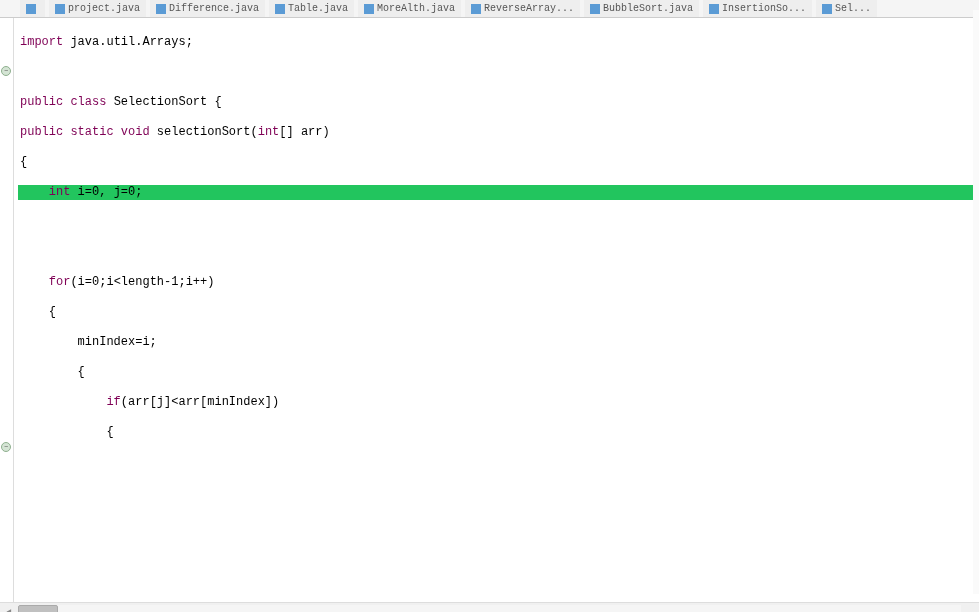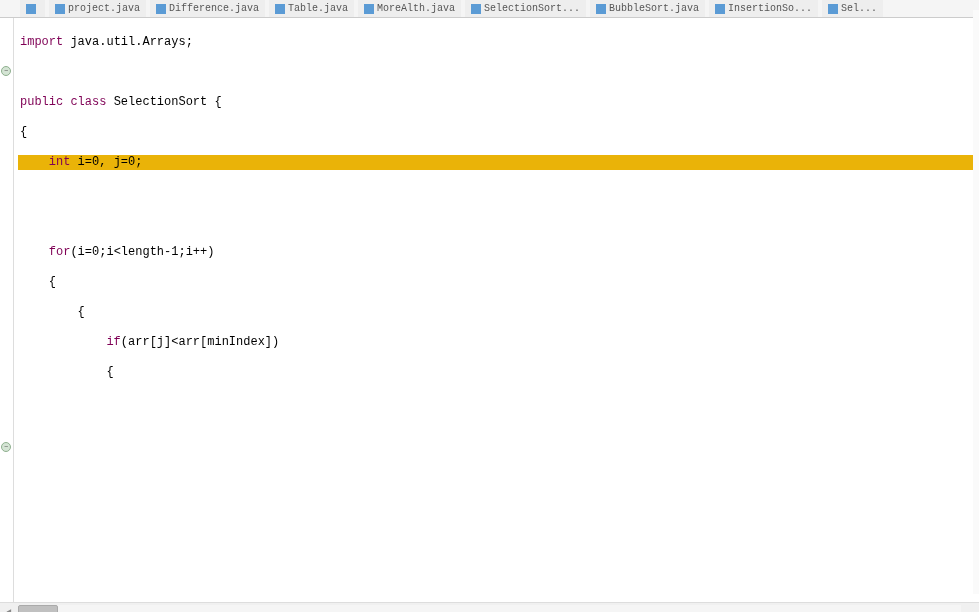--- a/index.html
+++ b/index.html
@@ -67,21 +67,21 @@
       white-space: pre;
       line-height: 15px;
       color: #000;
       position: relative;
     }
     .code-line {
       height: 15px;
       padding-left: 2px;
     }
     .highlight-line {
-      background: #eab308;
+      background: #22c55e;
     }
     .k { color: #7f0055; font-weight: normal; }
     .c { color: #0000c0; }
     .scrollbar-h {
       height: 18px;
       background: #f0f0f0;
       border-top: 1px solid #ddd;
       position: relative;
     }
     .scrollbar-track {
@@ -141,21 +141,21 @@
   <div class="tab">
       <span class="tab-icon"></span>
       <span>Table.java</span>
     </div>
   <div class="tab">
       <span class="tab-icon"></span>
       <span>MoreAlth.java</span>
     </div>
   <div class="tab">
       <span class="tab-icon"></span>
-      <span>SelectionSort...</span>
+      <span>ReverseArray...</span>
     </div>
   <div class="tab">
       <span class="tab-icon"></span>
       <span>BubbleSort.java</span>
     </div>
   <div class="tab">
       <span class="tab-icon"></span>
       <span>InsertionSo...</span>
     </div>
   <div class="tab">
@@ -166,26 +166,28 @@
 
 <div class="editor-area">
   <div class="gutter">
     <div class="gutter-mark" style="top:48px">−</div>
     <div class="gutter-mark" style="top:424px">−</div>
   </div>
   <div class="code">
 <div class="code-line"><span class="k">import</span><span> java.util.Arrays;</span></div>
 <div class="code-line"></div>
 <div class="code-line"><span class="k">public</span><span class="k"> class</span><span> SelectionSort {</span></div>
+<div class="code-line"><span class="k">public</span><span class="k"> static</span><span class="k"> void</span><span> selectionSort(</span><span class="k">int</span><span>[] arr)</span></div>
 <div class="code-line">{</div>
 <div class="code-line highlight-line"><span class="k">    int</span><span> i=0, j=0;</span></div>
 <div class="code-line"></div>
 <div class="code-line"></div>
 <div class="code-line"><span class="k">    for</span><span>(i=0;i&lt;length-1;i++)</span></div>
 <div class="code-line">    {</div>
+<div class="code-line">        minIndex=i;</div>
 <div class="code-line">        {</div>
 <div class="code-line"><span class="k">            if</span><span>(arr[j]&lt;arr[minIndex])</span></div>
 <div class="code-line">            {</div>
 <div class="code-line"></div>
 
 
 
 
 
 

